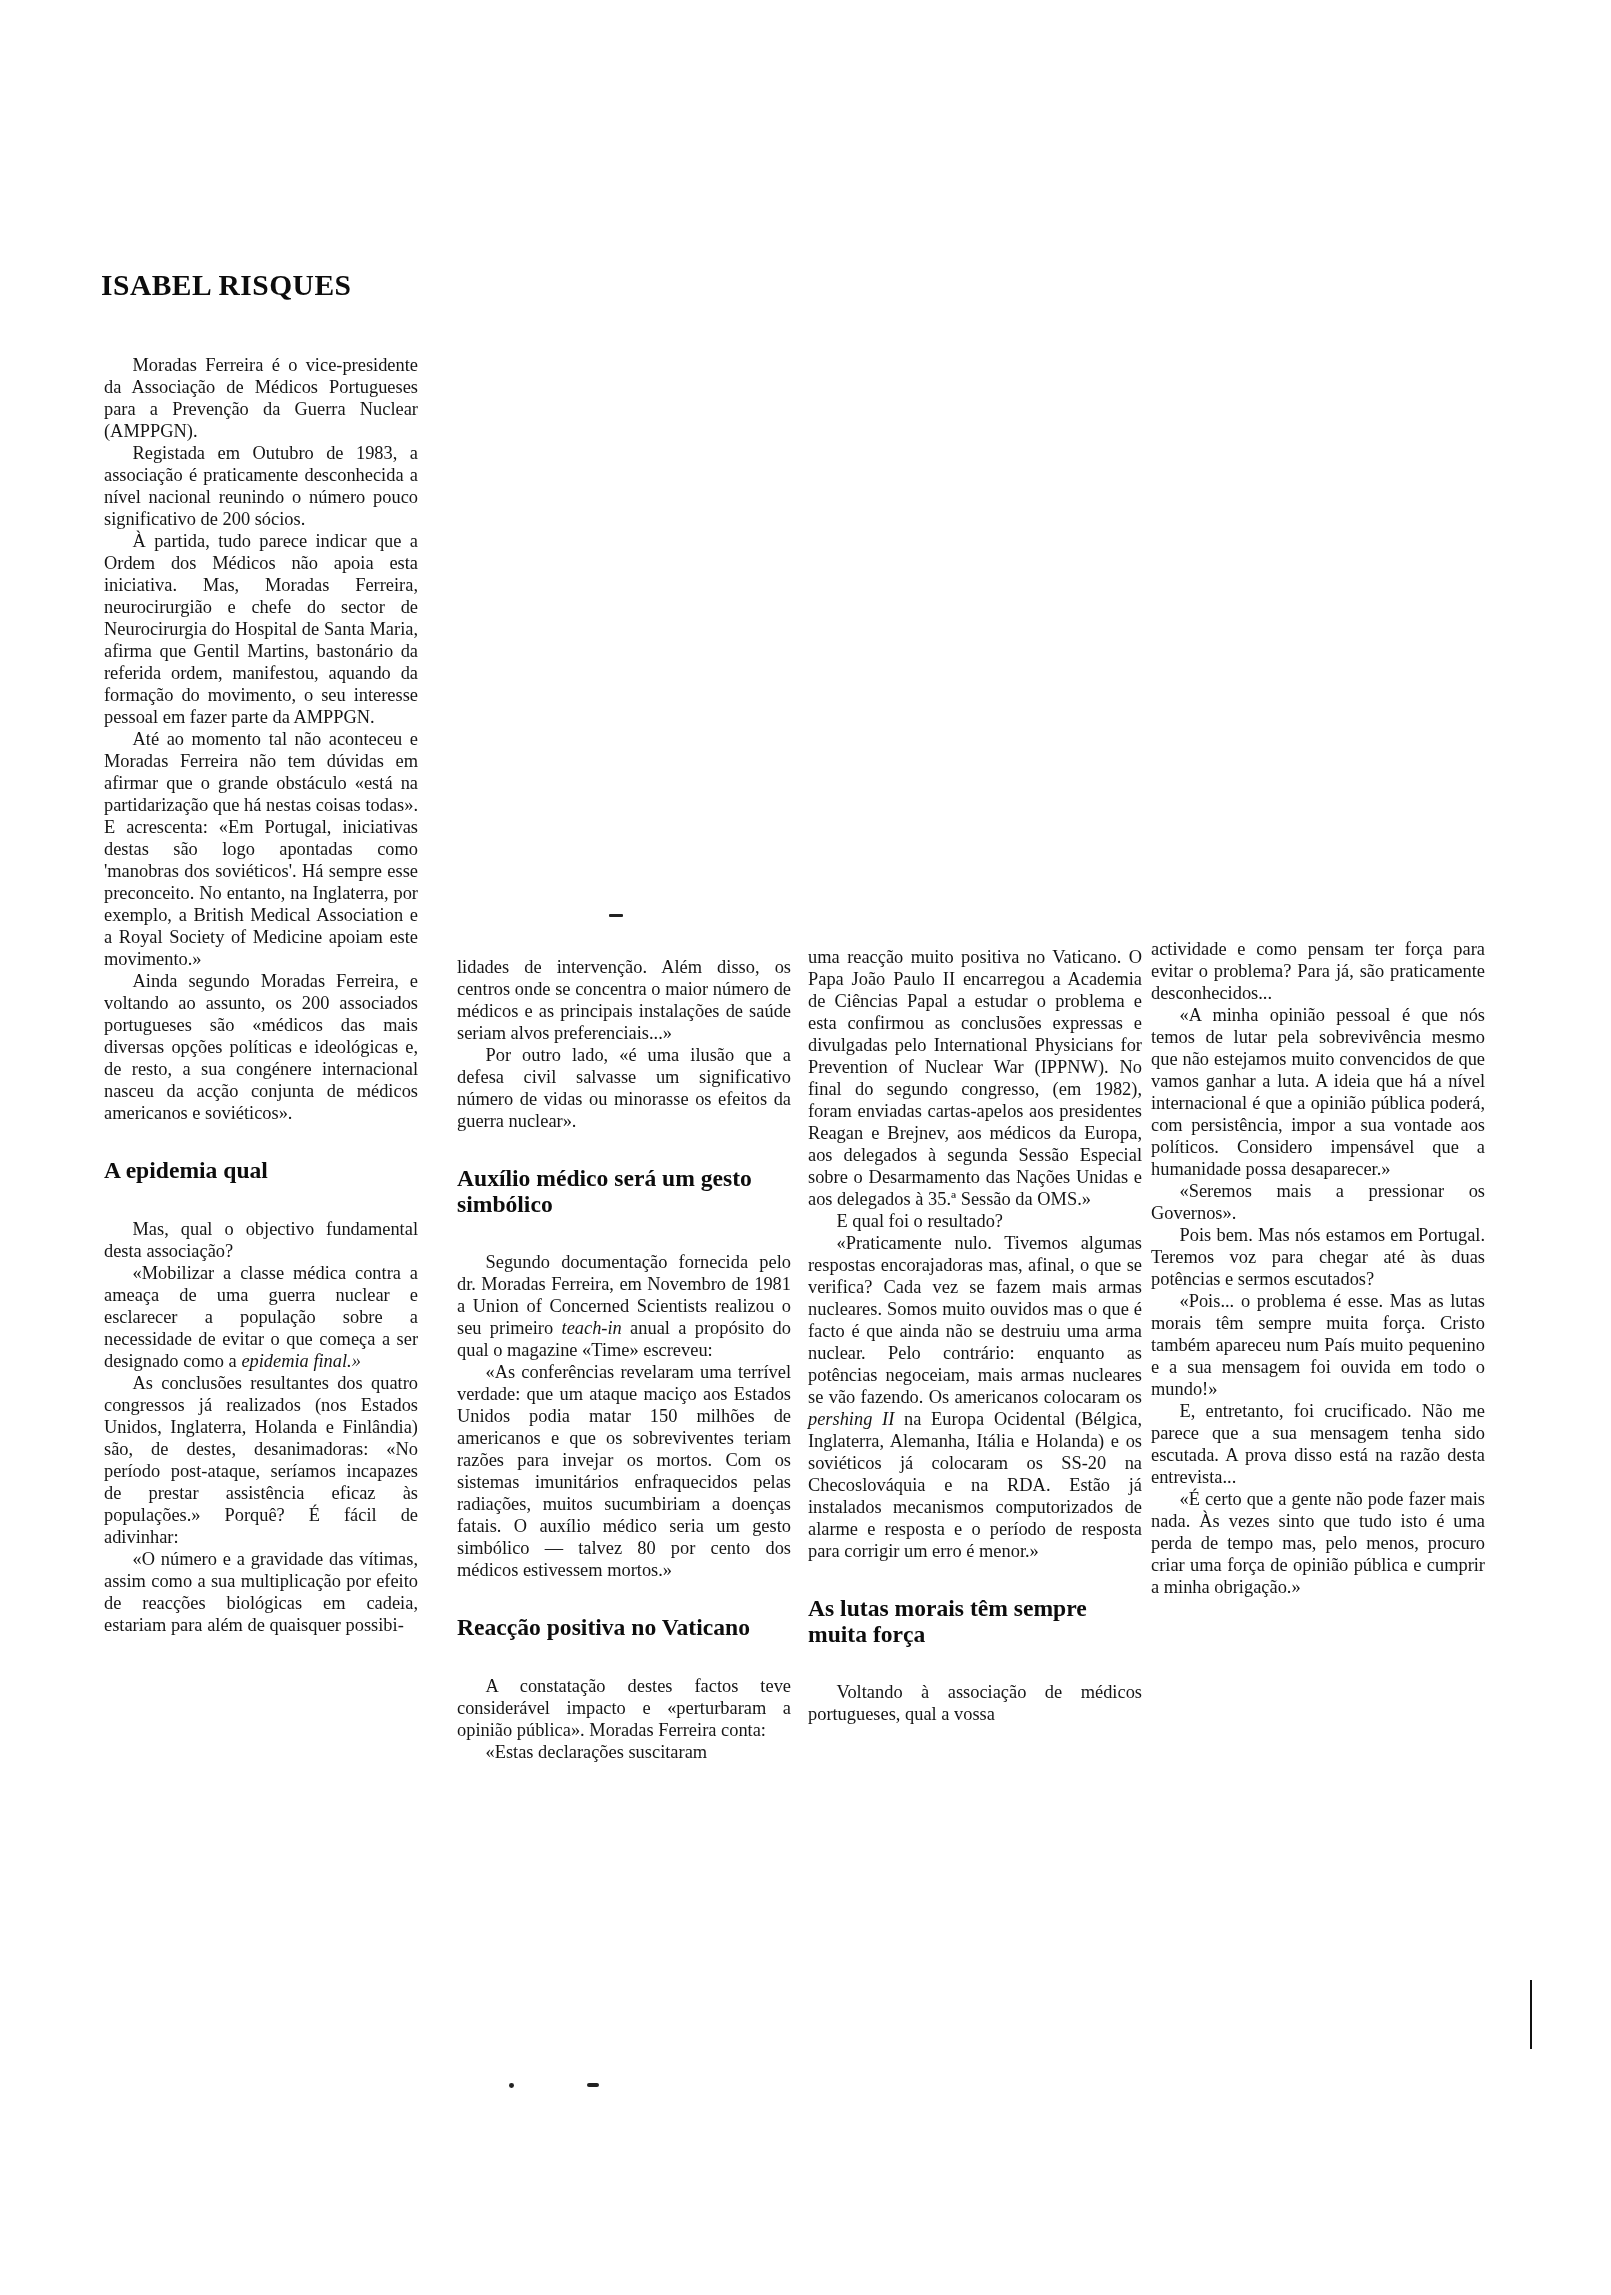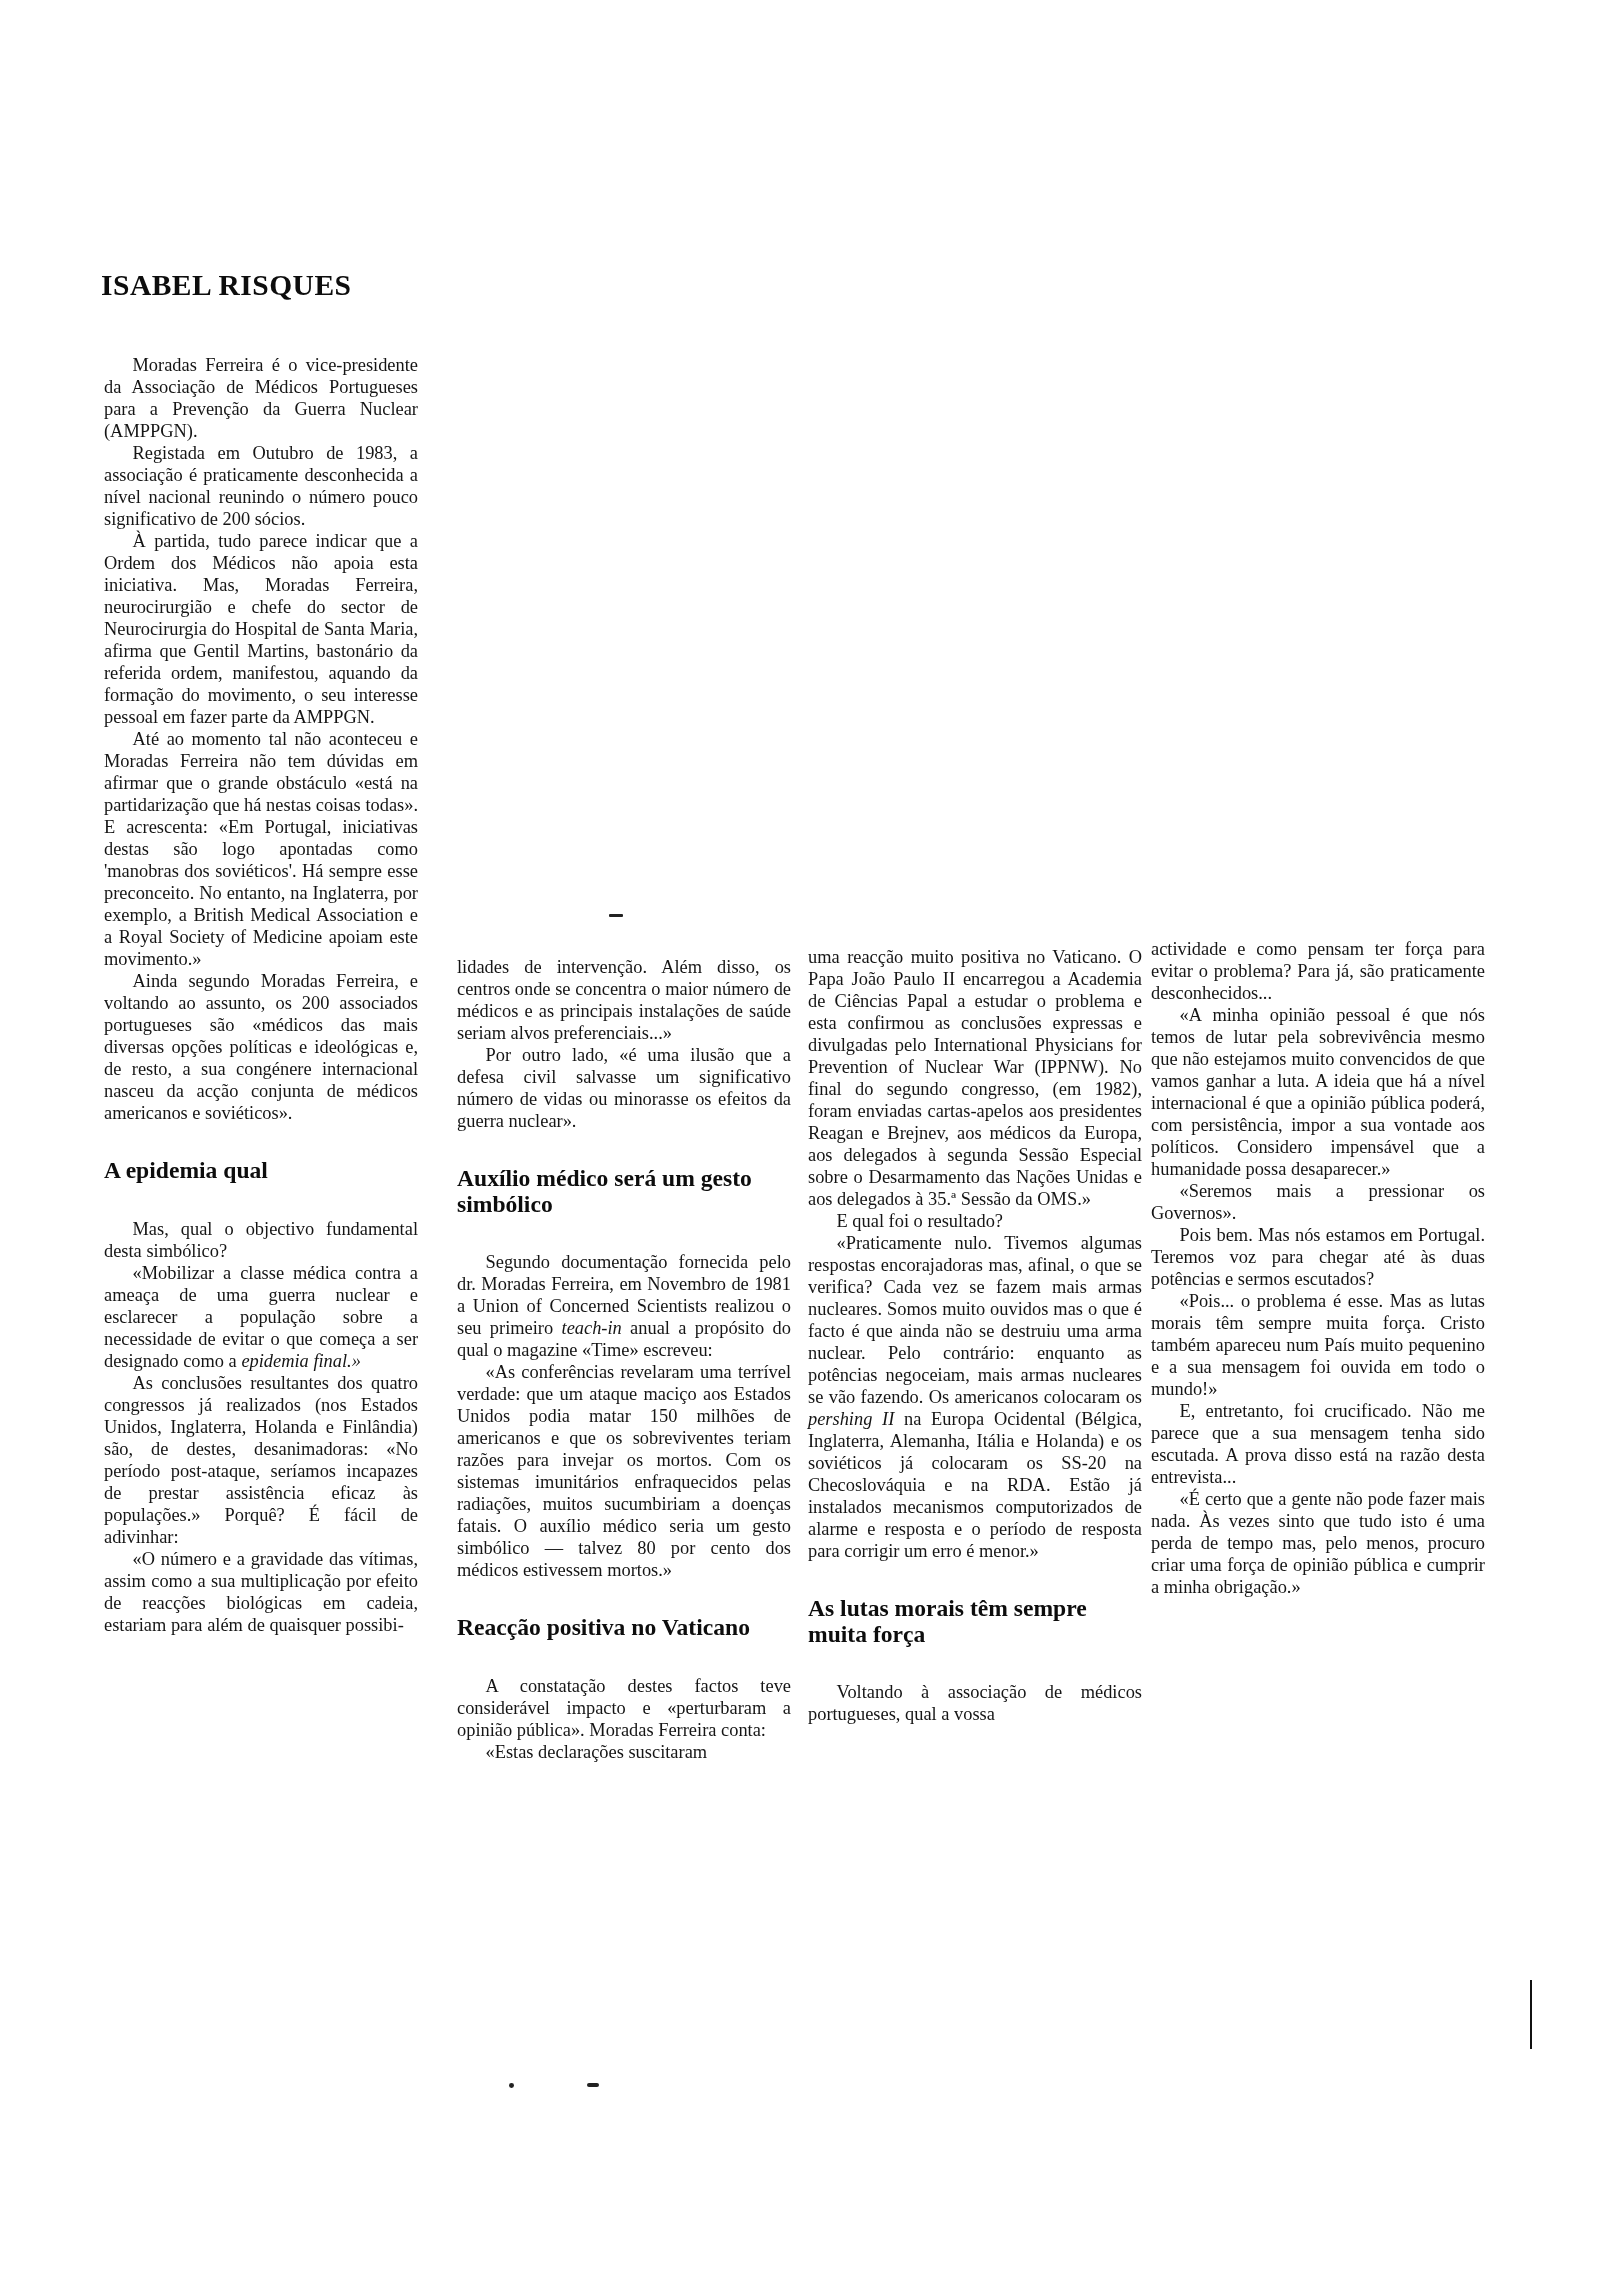--- a/index.html
+++ b/index.html
@@ -27,21 +27,21 @@
 
 <div class="col c1">
   <p>Moradas Ferreira é o vice-presidente da Associação de Médicos Portugueses para a Prevenção da Guerra Nuclear (AMPPGN).</p>
   <p>Registada em Outubro de 1983, a associação é praticamente desconhecida a nível nacional reunindo o número pouco significativo de 200 sócios.</p>
   <p>À partida, tudo parece indicar que a Ordem dos Médicos não apoia esta iniciativa. Mas, Moradas Ferreira, neurocirurgião e chefe do sector de Neurocirurgia do Hospital de Santa Maria, afirma que Gentil Martins, bastonário da referida ordem, manifestou, aquando da formação do movimento, o seu interesse pessoal em fazer parte da AMPPGN.</p>
   <p>Até ao momento tal não aconteceu e Moradas Ferreira não tem dúvidas em afirmar que o grande obstáculo «está na partidarização que há nestas coisas todas». E acrescenta: «Em Portugal, iniciativas destas são logo apontadas como 'manobras dos soviéticos'. Há sempre esse preconceito. No entanto, na Inglaterra, por exemplo, a British Medical Association e a Royal Society of Medicine apoiam este movimento.»</p>
   <p>Ainda segundo Moradas Ferreira, e voltando ao assunto, os 200 associados portugueses são «médicos das mais diversas opções políticas e ideológicas e, de resto, a sua congénere internacional nasceu da acção conjunta de médicos americanos e soviéticos».</p>
   <div class="gap-m"></div>
   <h2>A epidemia qual</h2>
   <div class="gap-m"></div>
-  <p>Mas, qual o objectivo fundamental desta simbólico?</p>
+  <p>Mas, qual o objectivo fundamental desta associação?</p>
   <p><span>«Mobilizar a classe médica contra a ameaça de uma guerra nuclear e esclarecer a população sobre a necessidade de evitar o que começa a ser designado como a </span><i>epidemia final.»</i></p>
   <p>As conclusões resultantes dos quatro congressos já realizados (nos Estados Unidos, Inglaterra, Holanda e Finlândia) são, de destes, desanimadoras: «No período post-ataque, seríamos incapazes de prestar assistência eficaz às populações.» Porquê? É fácil de adivinhar:</p>
   <p>«O número e a gravidade das vítimas, assim como a sua multiplicação por efeito de reacções biológicas em cadeia, estariam para além de quaisquer possibi-</p>
 </div>
 
 <div class="col c2">
   <p class="noindent">lidades de intervenção. Além disso, os centros onde se concentra o maior número de médicos e as principais instalações de saúde seriam alvos preferenciais...»</p>
   <p>Por outro lado, «é uma ilusão que a defesa civil salvasse um significativo número de vidas ou minorasse os efeitos da guerra nuclear».</p>
   <div class="gap-m"></div>
   <h2>Auxílio médico será um gesto simbólico</h2>

